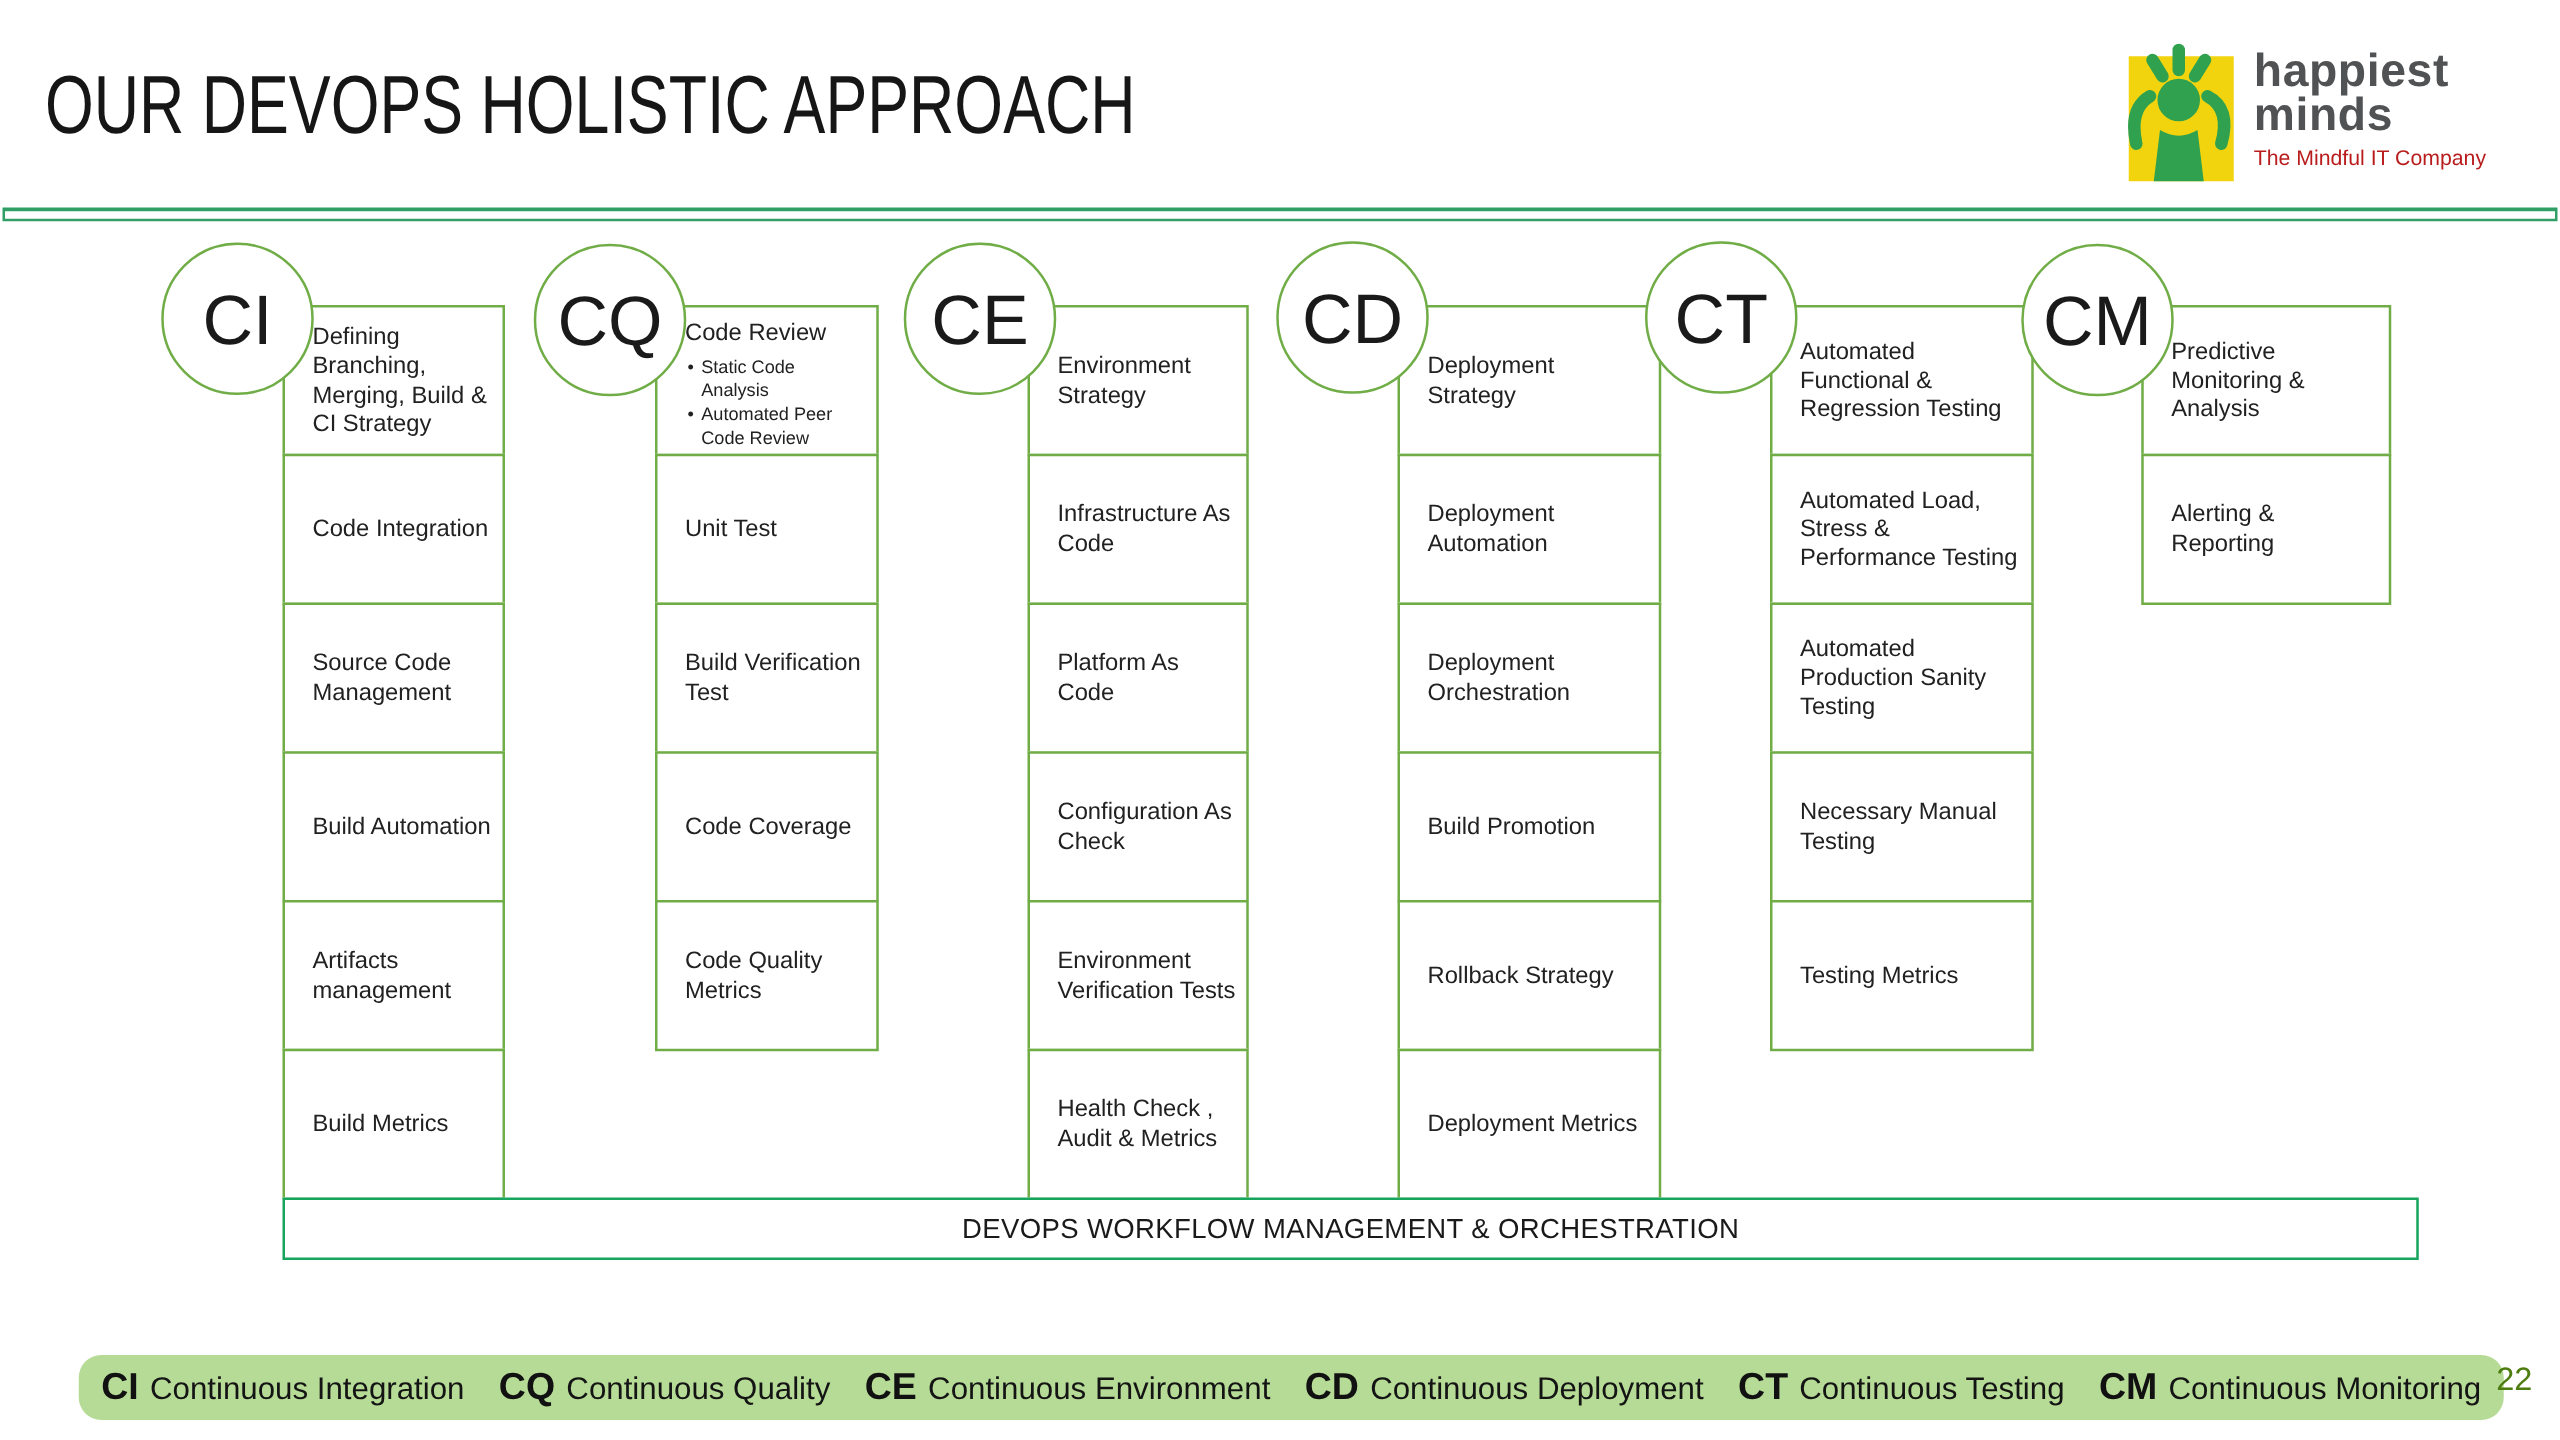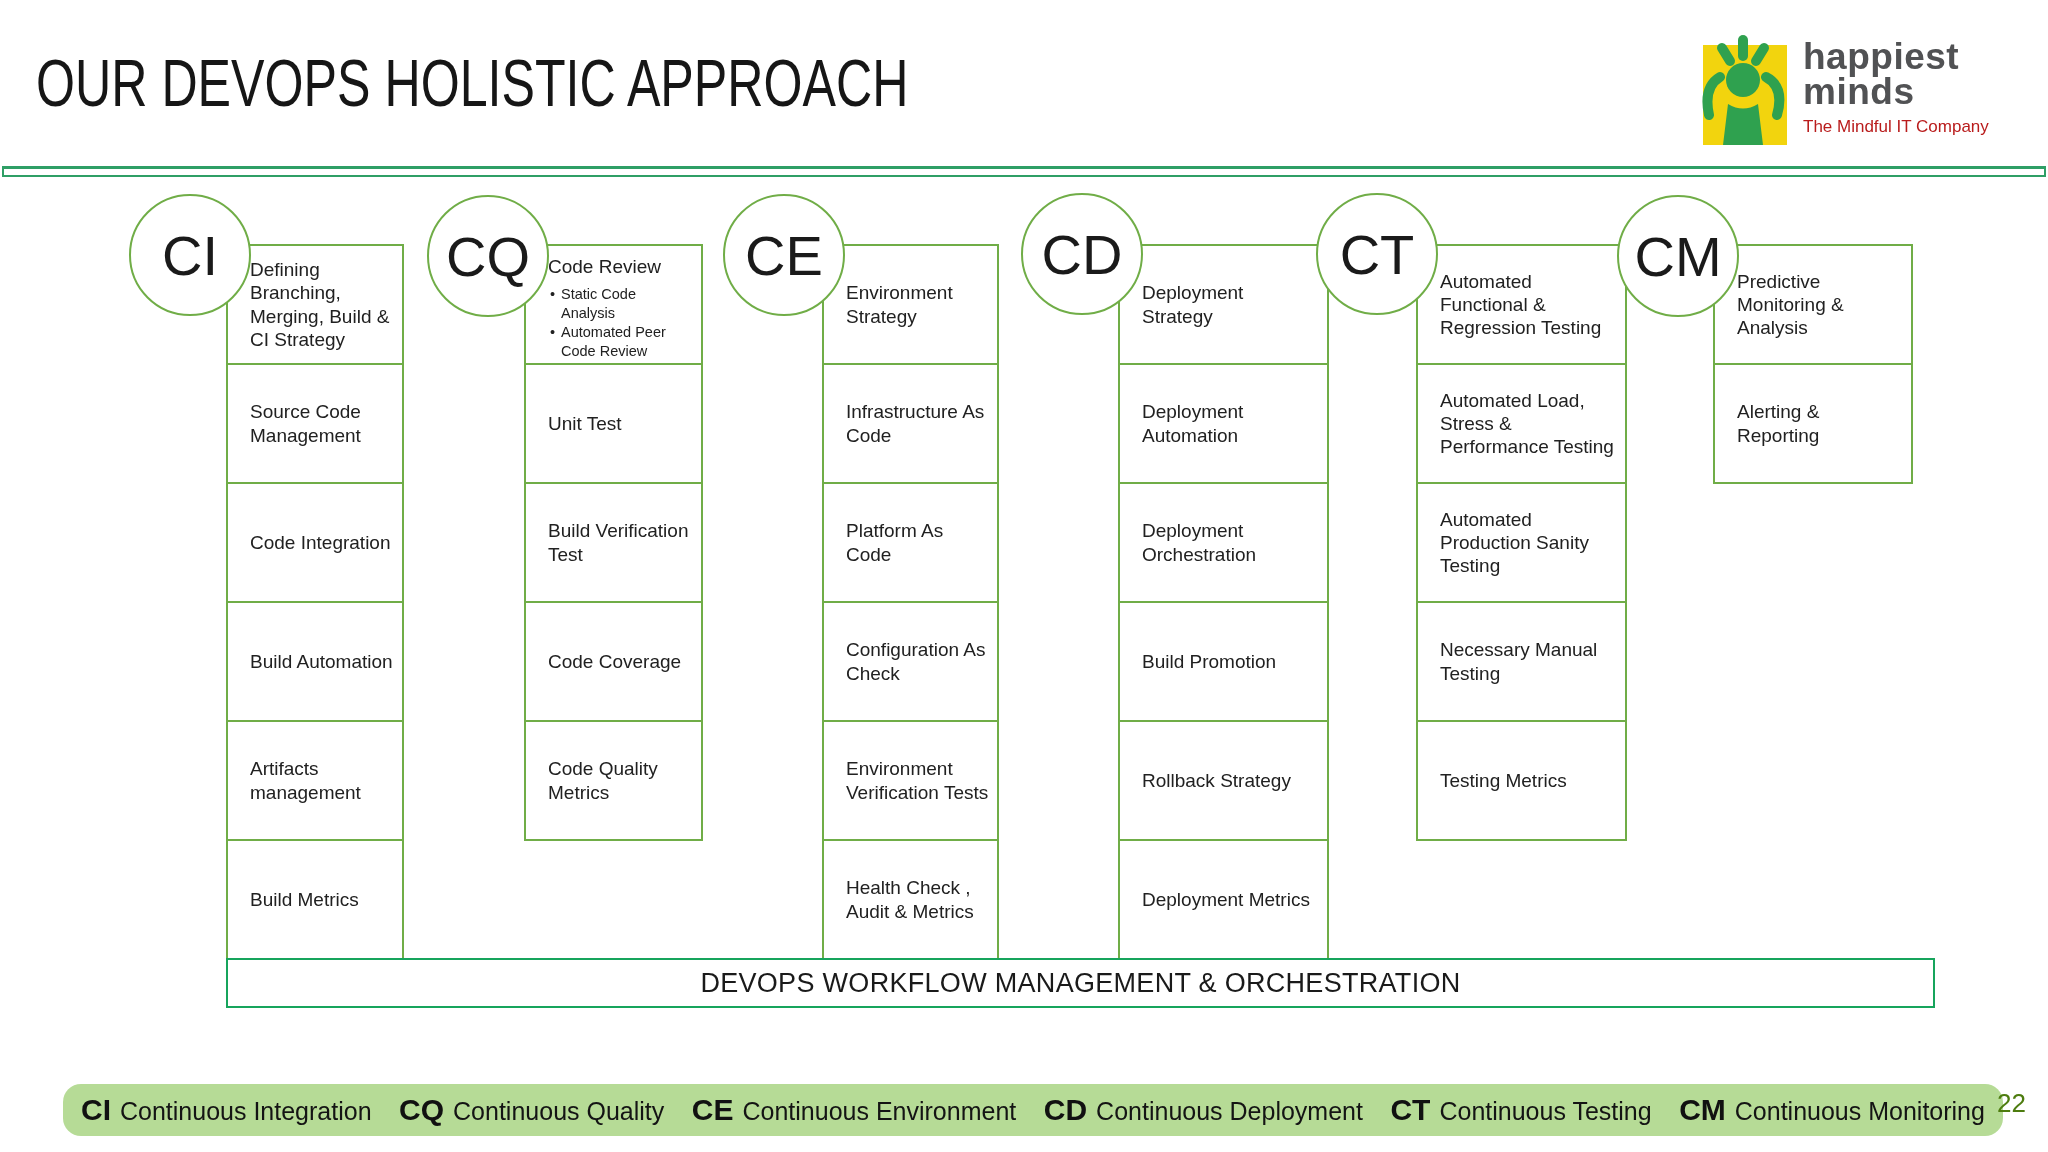--- a/index.html
+++ b/index.html
@@ -45,21 +45,21 @@
   .col .box:first-child { margin-top:0; }
   .box.review { flex-direction:column; align-items:flex-start; justify-content:flex-start; padding-top:9px; }
   .cr-title { font-size:19px; margin-bottom:7px; }
   .bullet { font-size:14.5px; line-height:1.3; padding-left:13px; position:relative; }
   .bullet::before { content:"\2022"; position:absolute; left:2px; }
 
   .workflow-bar {
     position:absolute; left:226px; top:958px; width:1709px; height:50px;
     box-sizing:border-box; border:2px solid #17a45c; background:#fff; z-index:2;
     display:flex; align-items:center; justify-content:center;
-    font-size:27px; color:#1a1a1a; letter-spacing:0.3px;
+    font-size:22px; color:#1a1a1a; letter-spacing:0.3px;
   }
 
   .legend {
     position:absolute; left:63px; top:1084px; width:1940px; height:52px;
     box-sizing:border-box; background:#b6db96; border-radius:18px;
     display:flex; align-items:center; justify-content:space-between;
     padding:0 18px; z-index:1;
   }
   .leg-item { display:inline-flex; align-items:baseline; gap:9px; white-space:nowrap; }
   .leg-abbr { font-size:30px; font-weight:700; color:#111; }
@@ -112,24 +112,24 @@
     </div>
   <div class="circle" style="left:1617px; top:195px;">
       <span>CM</span>
     </div>
 
   <div class="col" style="left:226px; width:178px;">
     <div class="box">
         <span>Defining Branching, Merging, Build &amp; CI Strategy</span>
       </div>
     <div class="box">
+        <span>Code Integration</span>
+      </div>
+    <div class="box">
         <span>Source Code Management</span>
-      </div>
-    <div class="box">
-        <span>Code Integration</span>
       </div>
     <div class="box">
         <span>Build Automation</span>
       </div>
     <div class="box">
         <span>Artifacts management</span>
       </div>
     <div class="box">
         <span>Build Metrics</span>
       </div>

